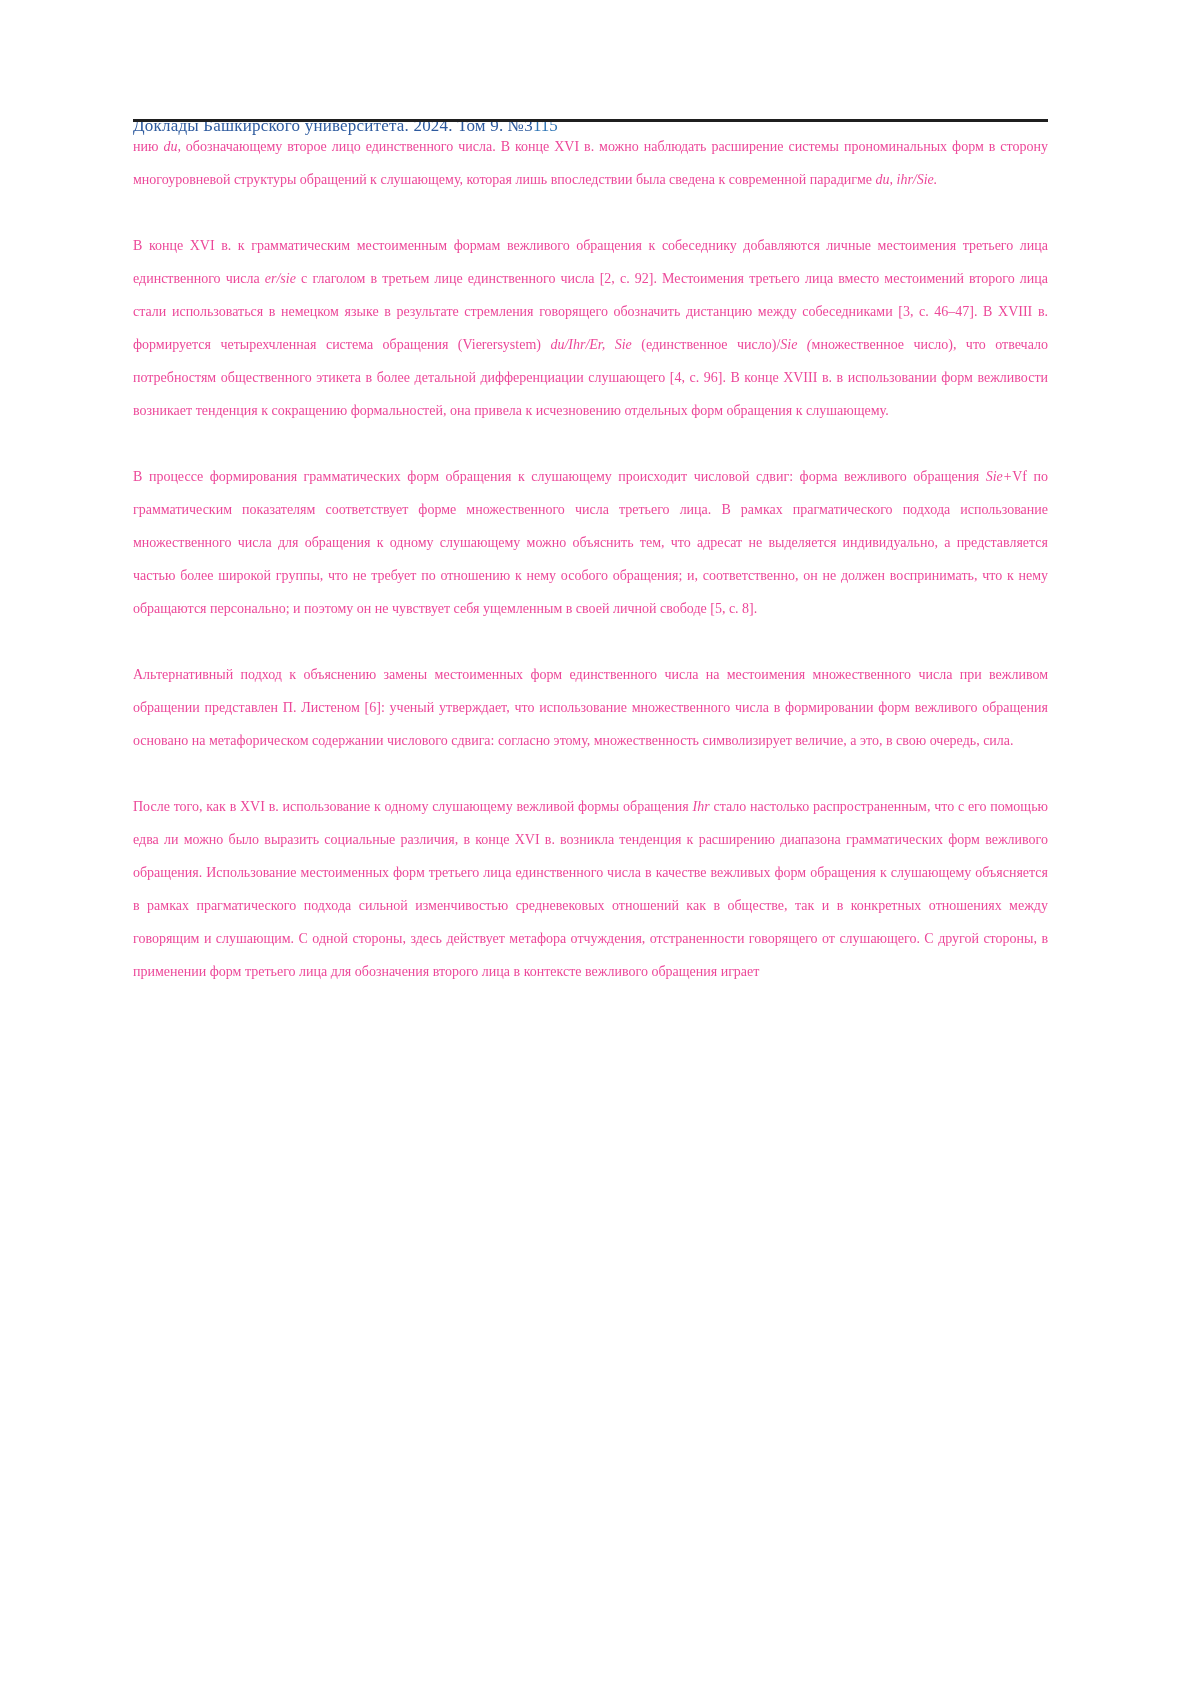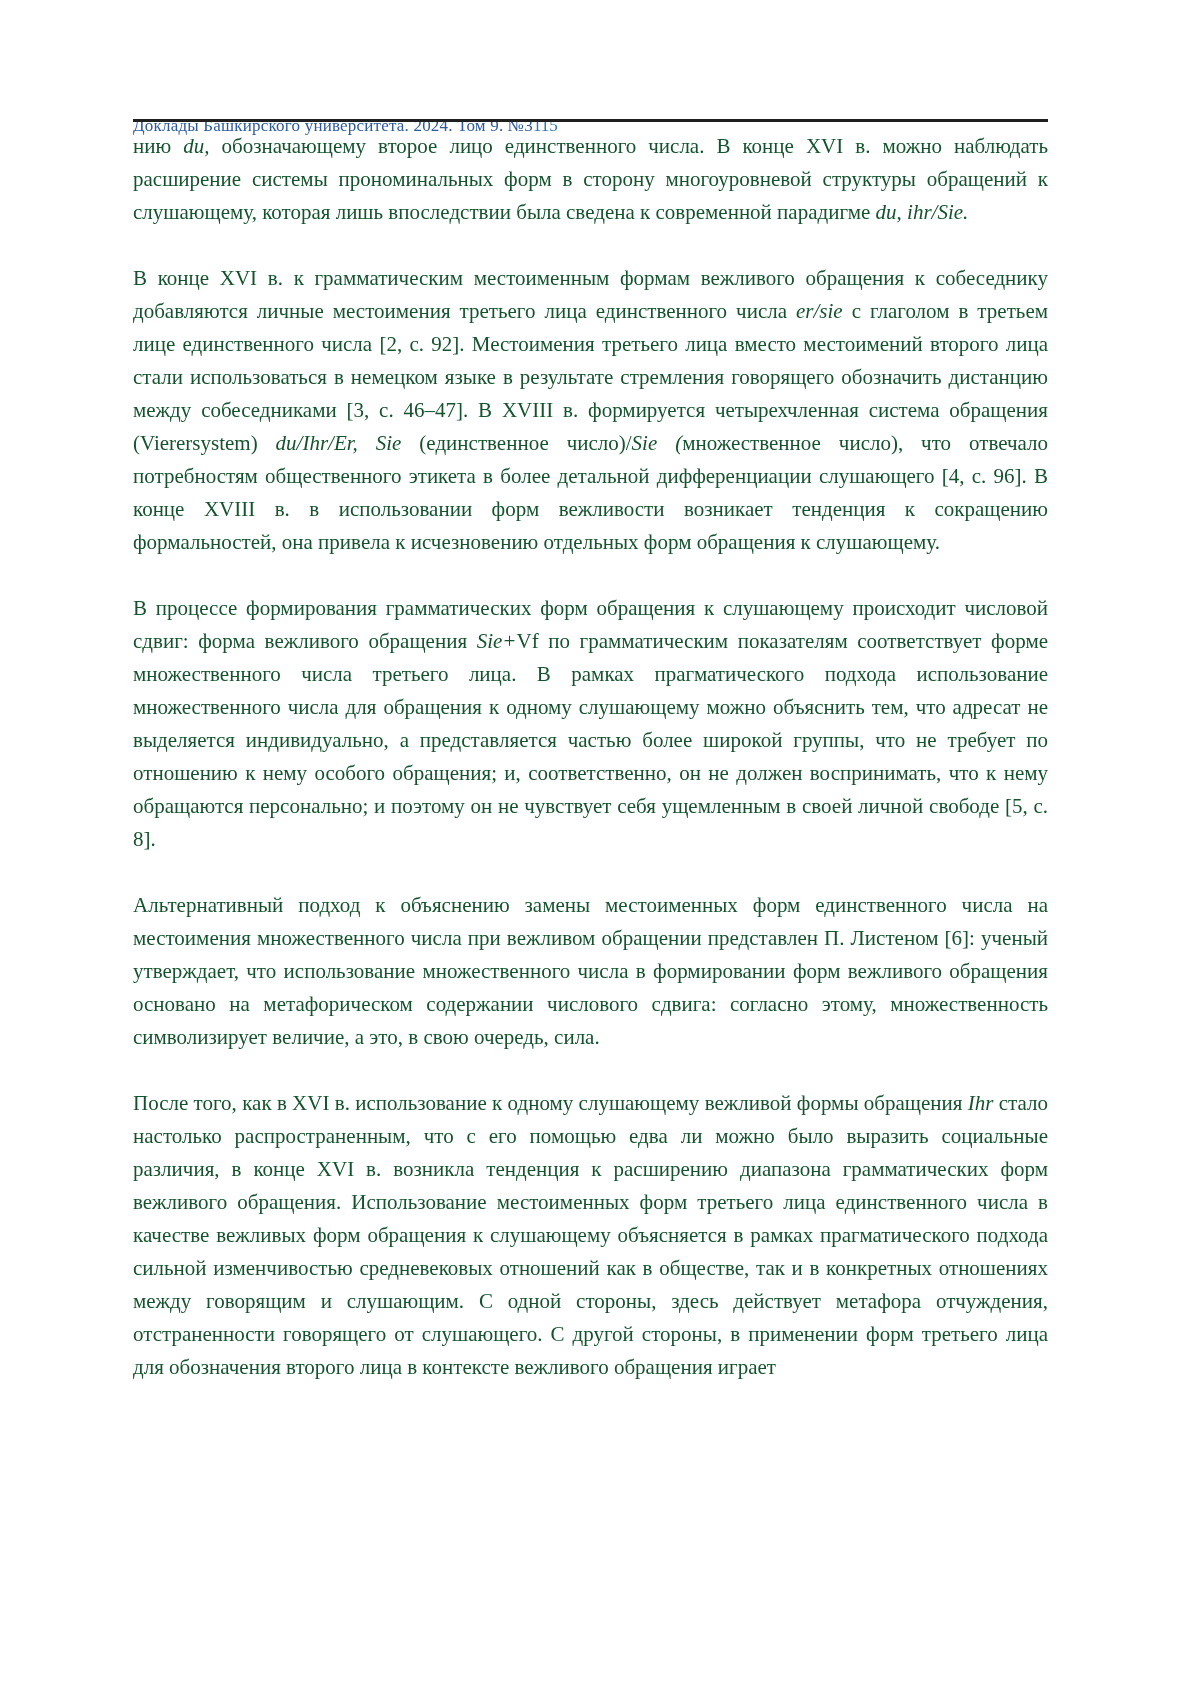--- a/index.html
+++ b/index.html
@@ -40,22 +40,22 @@
     width: 915px;
     top: 119px;
     height: 3px;
     background: #1f1f1f;
   }
   .article-body {
     position: absolute;
     left: 133px;
     width: 915px;
     top: 130px;
-    color: #14532d;
-    font-size: 21px;
+    color: #ec4899;
+    font-size: 14px;
     line-height: 33px;
     text-align: justify;
   }
   .article-body p {
     margin: 0 0 33px 0;
   }
   .article-body em {
     font-style: italic;
   }
 </style>

